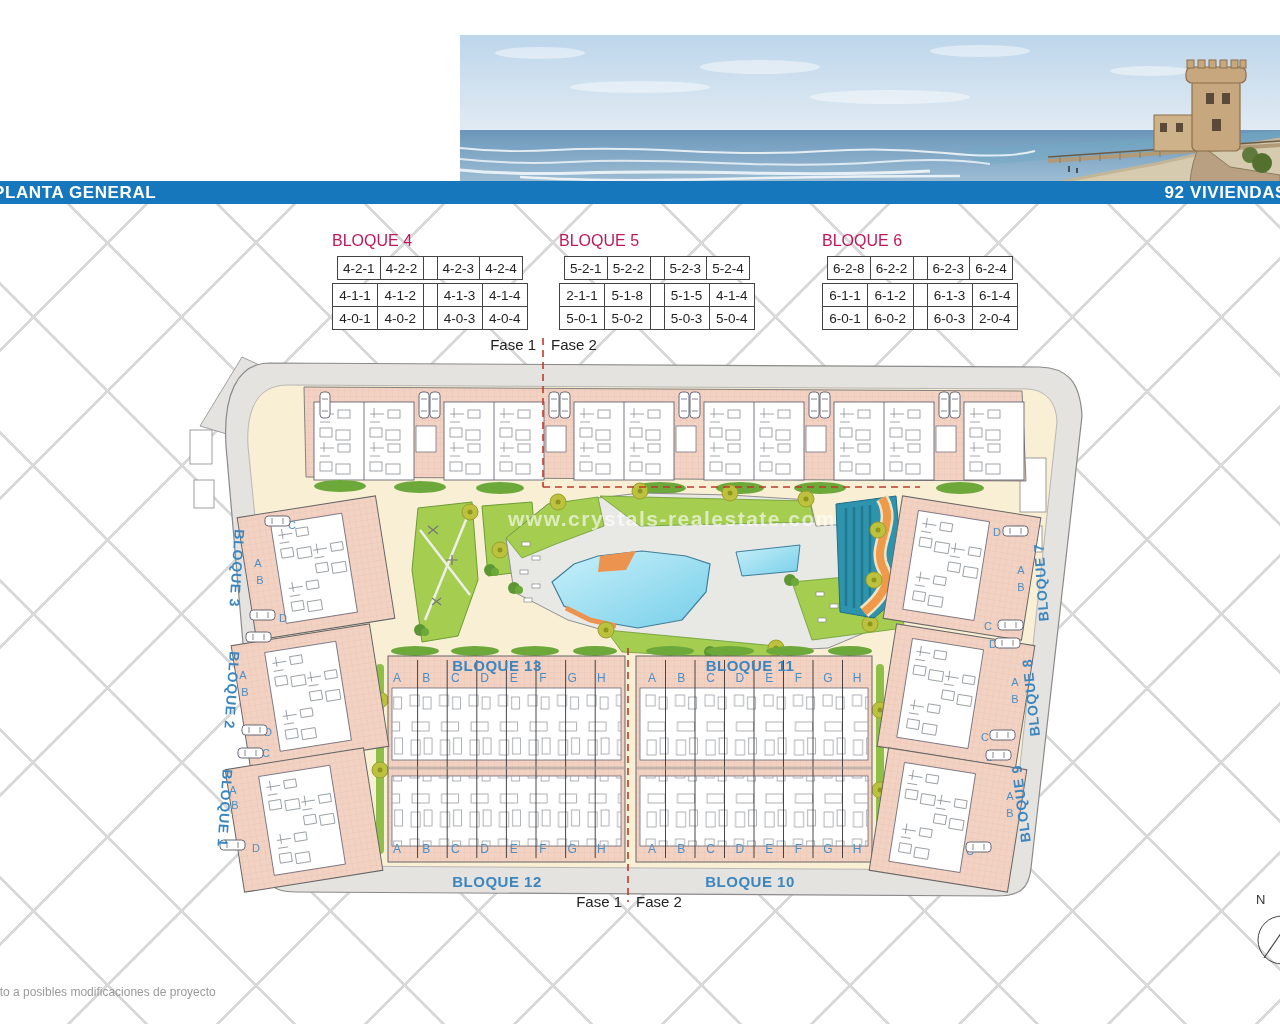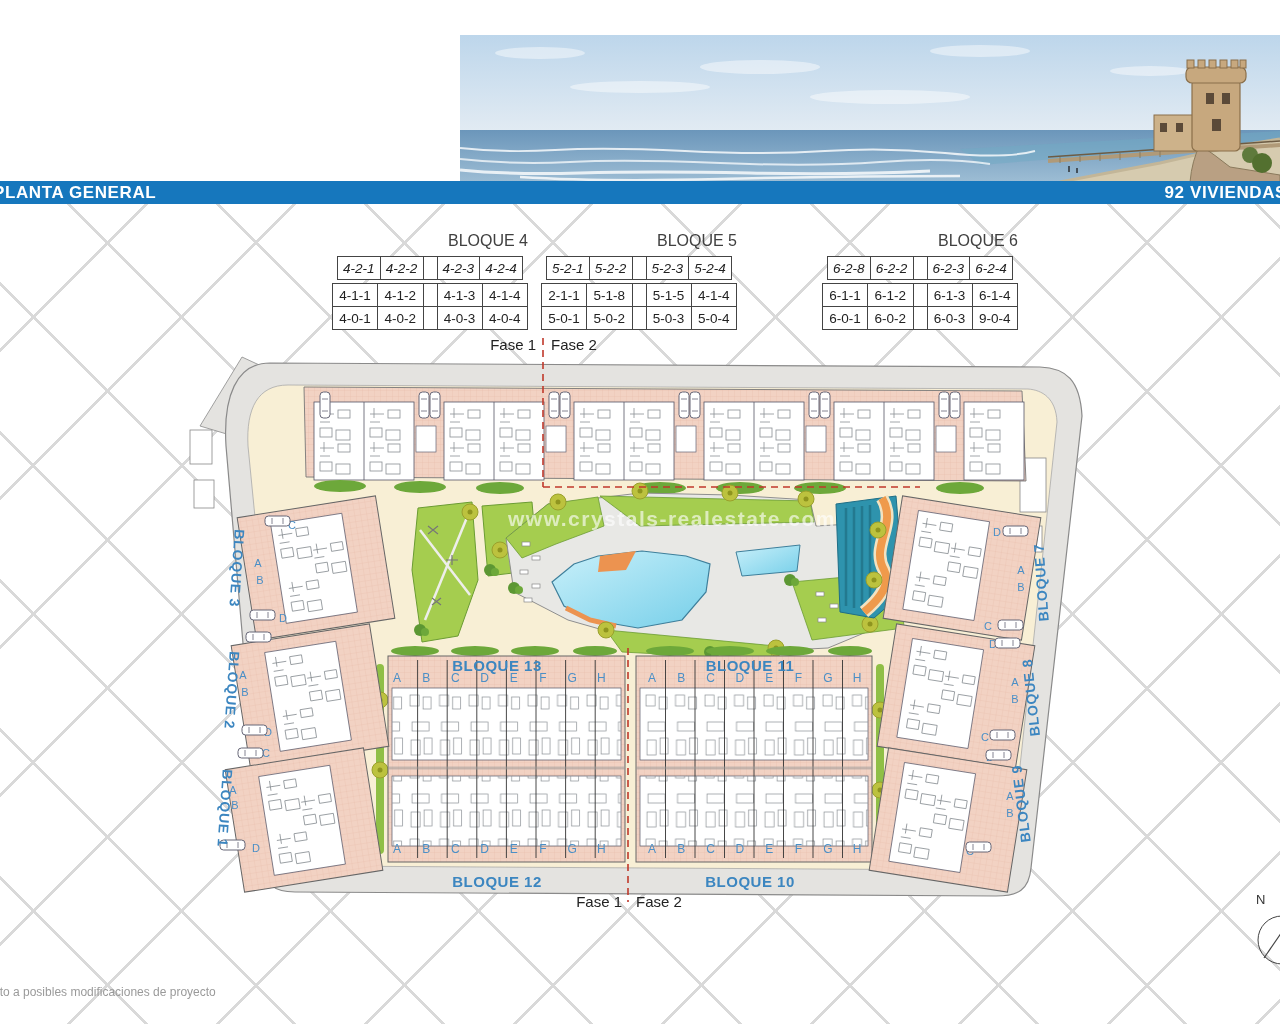--- a/index.html
+++ b/index.html
@@ -18,23 +18,23 @@
   .photo{position:absolute;left:460px;top:35px;width:820px;height:147px;}
   .titlebar{
     position:absolute;left:0;top:181px;width:1280px;height:23px;
     background:#1677bd;color:#fff;display:flex;justify-content:space-between;
     align-items:center;font-weight:bold;font-size:17px;letter-spacing:.6px;
   }
   .titlebar .lt{margin-left:-7px;white-space:nowrap;}
   .titlebar .rt{margin-right:-7px;white-space:nowrap;}
   
   .unit-table{position:absolute;top:232px;width:196px;}
-  .ut-title{text-align:right;color:#404040;font-size:16px;margin-bottom:3px;}
+  .ut-title{text-align:left;color:#be185d;font-size:16px;margin-bottom:3px;}
   .ut-row{display:flex;margin-top:-1px;}
-  .ut-row:first-child{padding:4px 5px;font-style:italic;}
+  .ut-row:first-child{padding:4px 5px;}
   .ut-cell{
     flex:1;height:22px;border:1px solid #444;background:#fff;margin-left:-1px;
     display:flex;align-items:center;justify-content:center;
     font-size:13.5px;color:#222;
   }
   .ut-row .ut-cell:first-child{margin-left:0;}
   .ut-spacer{flex:0 0 13px;height:22px;border:1px solid #444;background:#fff;margin-left:-1px;}
   
   .plan-label{font:bold 15px "Liberation Sans",sans-serif;fill:#3c86c0;letter-spacing:.5px;text-anchor:middle;}
   .road-label{font:bold 14px "Liberation Sans",sans-serif;fill:#3c86c0;letter-spacing:.8px;text-anchor:middle;}
@@ -145,21 +145,21 @@
       </div>
       <div class="ut-row">
         <div class="ut-cell">4-0-1</div>
         <div class="ut-cell">4-0-2</div>
         <div class="ut-spacer"></div>
         <div class="ut-cell">4-0-3</div>
         <div class="ut-cell">4-0-4</div>
       </div>
     </div>
 </div>
-<div class="unit-table" style="left:541px">
+<div class="unit-table" style="left:559px">
   <div class="ut-title">BLOQUE 5</div>
   <div class="ut-grid">
       <div class="ut-row">
         <div class="ut-cell">5-2-1</div>
         <div class="ut-cell">5-2-2</div>
         <div class="ut-spacer"></div>
         <div class="ut-cell">5-2-3</div>
         <div class="ut-cell">5-2-4</div>
       </div>
       <div class="ut-row">
@@ -193,21 +193,21 @@
         <div class="ut-cell">6-1-2</div>
         <div class="ut-spacer"></div>
         <div class="ut-cell">6-1-3</div>
         <div class="ut-cell">6-1-4</div>
       </div>
       <div class="ut-row">
         <div class="ut-cell">6-0-1</div>
         <div class="ut-cell">6-0-2</div>
         <div class="ut-spacer"></div>
         <div class="ut-cell">6-0-3</div>
-        <div class="ut-cell">9-0-4</div>
+        <div class="ut-cell">2-0-4</div>
       </div>
     </div>
 </div>
 
 <svg style="position:absolute;left:170px;top:330px" width="970" height="590" viewBox="0 0 970 590">
   <defs>
     <pattern id="pinkPat" width="6" height="6" patternUnits="userSpaceOnUse">
       <rect width="6" height="6" fill="#f2d2c3"></rect>
       <path d="M0 0H6 M0 0V6" stroke="#e3b4a2" stroke-width=".6" opacity=".8"></path>
     </pattern>

